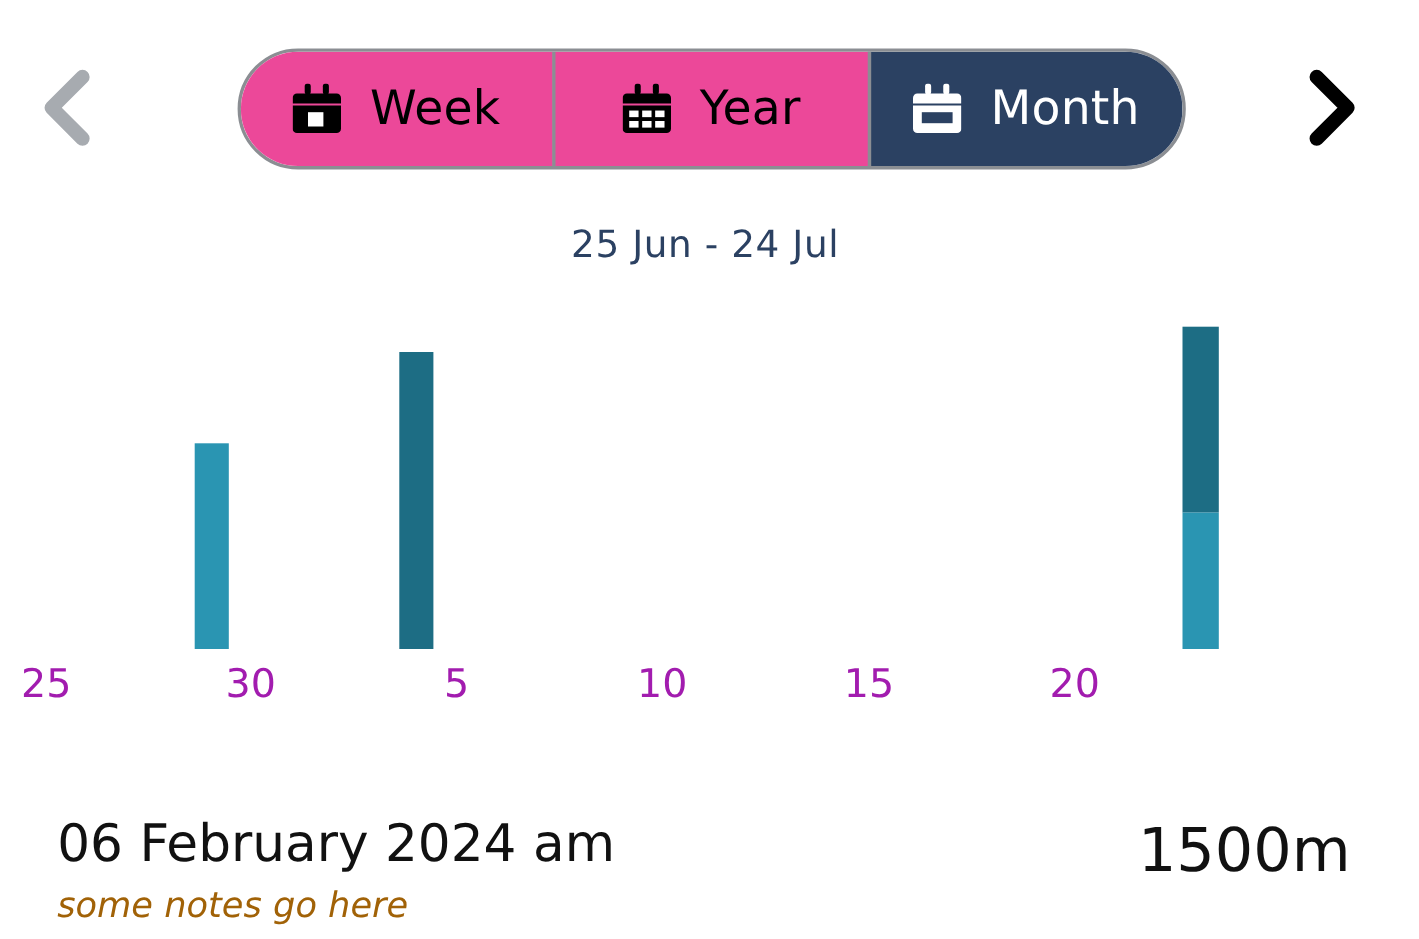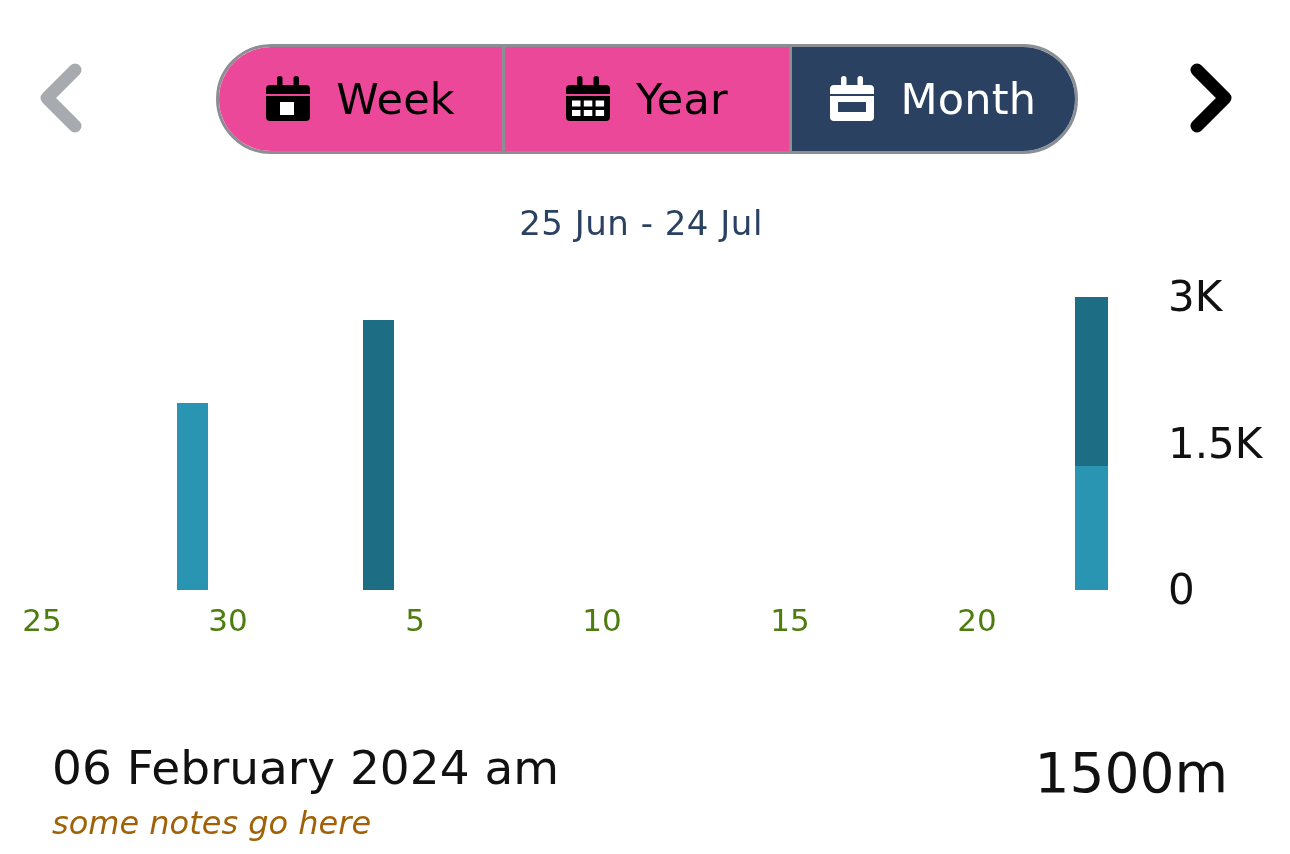--- a/index.html
+++ b/index.html
@@ -93,21 +93,21 @@
     line-height:1;
     white-space:nowrap;
   }
 
   
   .xaxis{
     position:absolute;left:0;top:605px;width:1040px;height:50px;
   }
   .xtick{
     position:absolute;top:0;
-    font-size:31px;color:#4d7c0f;
+    font-size:36px;color:#a21caf;
     line-height:1;
     transform:translateX(-50%);
     white-space:nowrap;
   }
 
   
   .detail{
     position:absolute;left:0;top:726px;width:1290px;height:128px;
   }
   .detail-title{
@@ -202,25 +202,20 @@
 
 <div class="chart">
   <div class="plot" id="plot">
       <div class="bar" style="left: 177px; height: 187.032px; background: rgb(42, 149, 178); bottom: 5px;"></div>
       <div class="bar" style="left: 363px; height: 270.048px; background: rgb(29, 109, 132); bottom: 5px;"></div>
     </div>
   <div class="legend" id="legend">
       <div class="legend-seg" style="height: 57.6667%; background: rgb(29, 109, 132);"></div>
       <div class="legend-seg" style="height: 42.3333%; background: rgb(42, 149, 178);"></div>
     </div>
-  <div class="legend-labels" id="legend-labels">
-      <div class="legend-label" style="top: 26px;">3K</div>
-      <div class="legend-label" style="top: 172.5px;">1.5K</div>
-      <div class="legend-label" style="top: 319px;">0</div>
-    </div>
 </div>
 <div class="xaxis" id="xaxis">
     <div class="xtick" style="left: 42px;">25</div>
     <div class="xtick" style="left: 228px;">30</div>
     <div class="xtick" style="left: 415px;">5</div>
     <div class="xtick" style="left: 602px;">10</div>
     <div class="xtick" style="left: 790px;">15</div>
     <div class="xtick" style="left: 977px;">20</div>
   </div>
 

